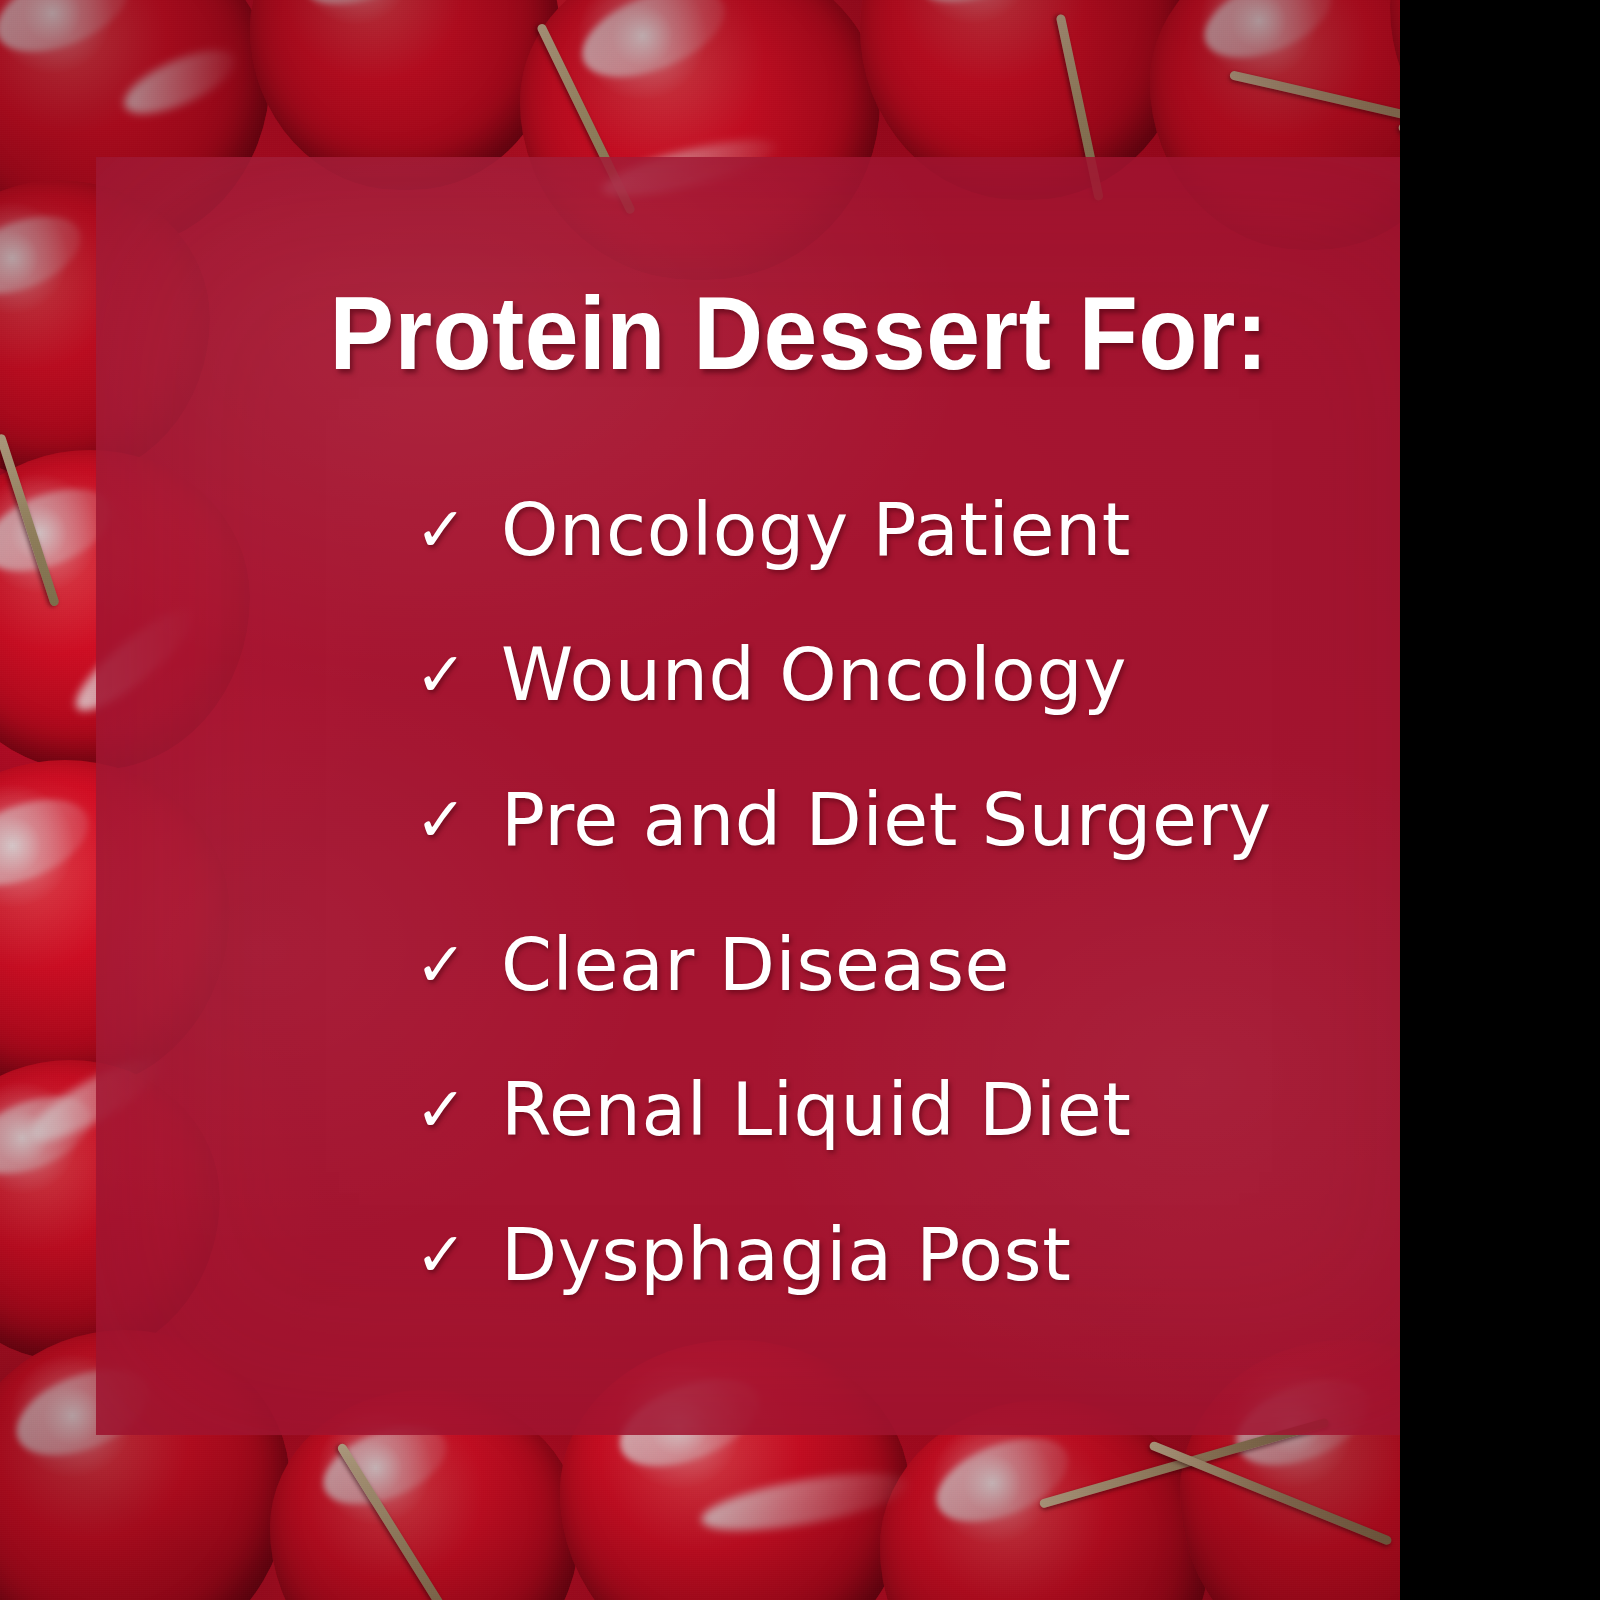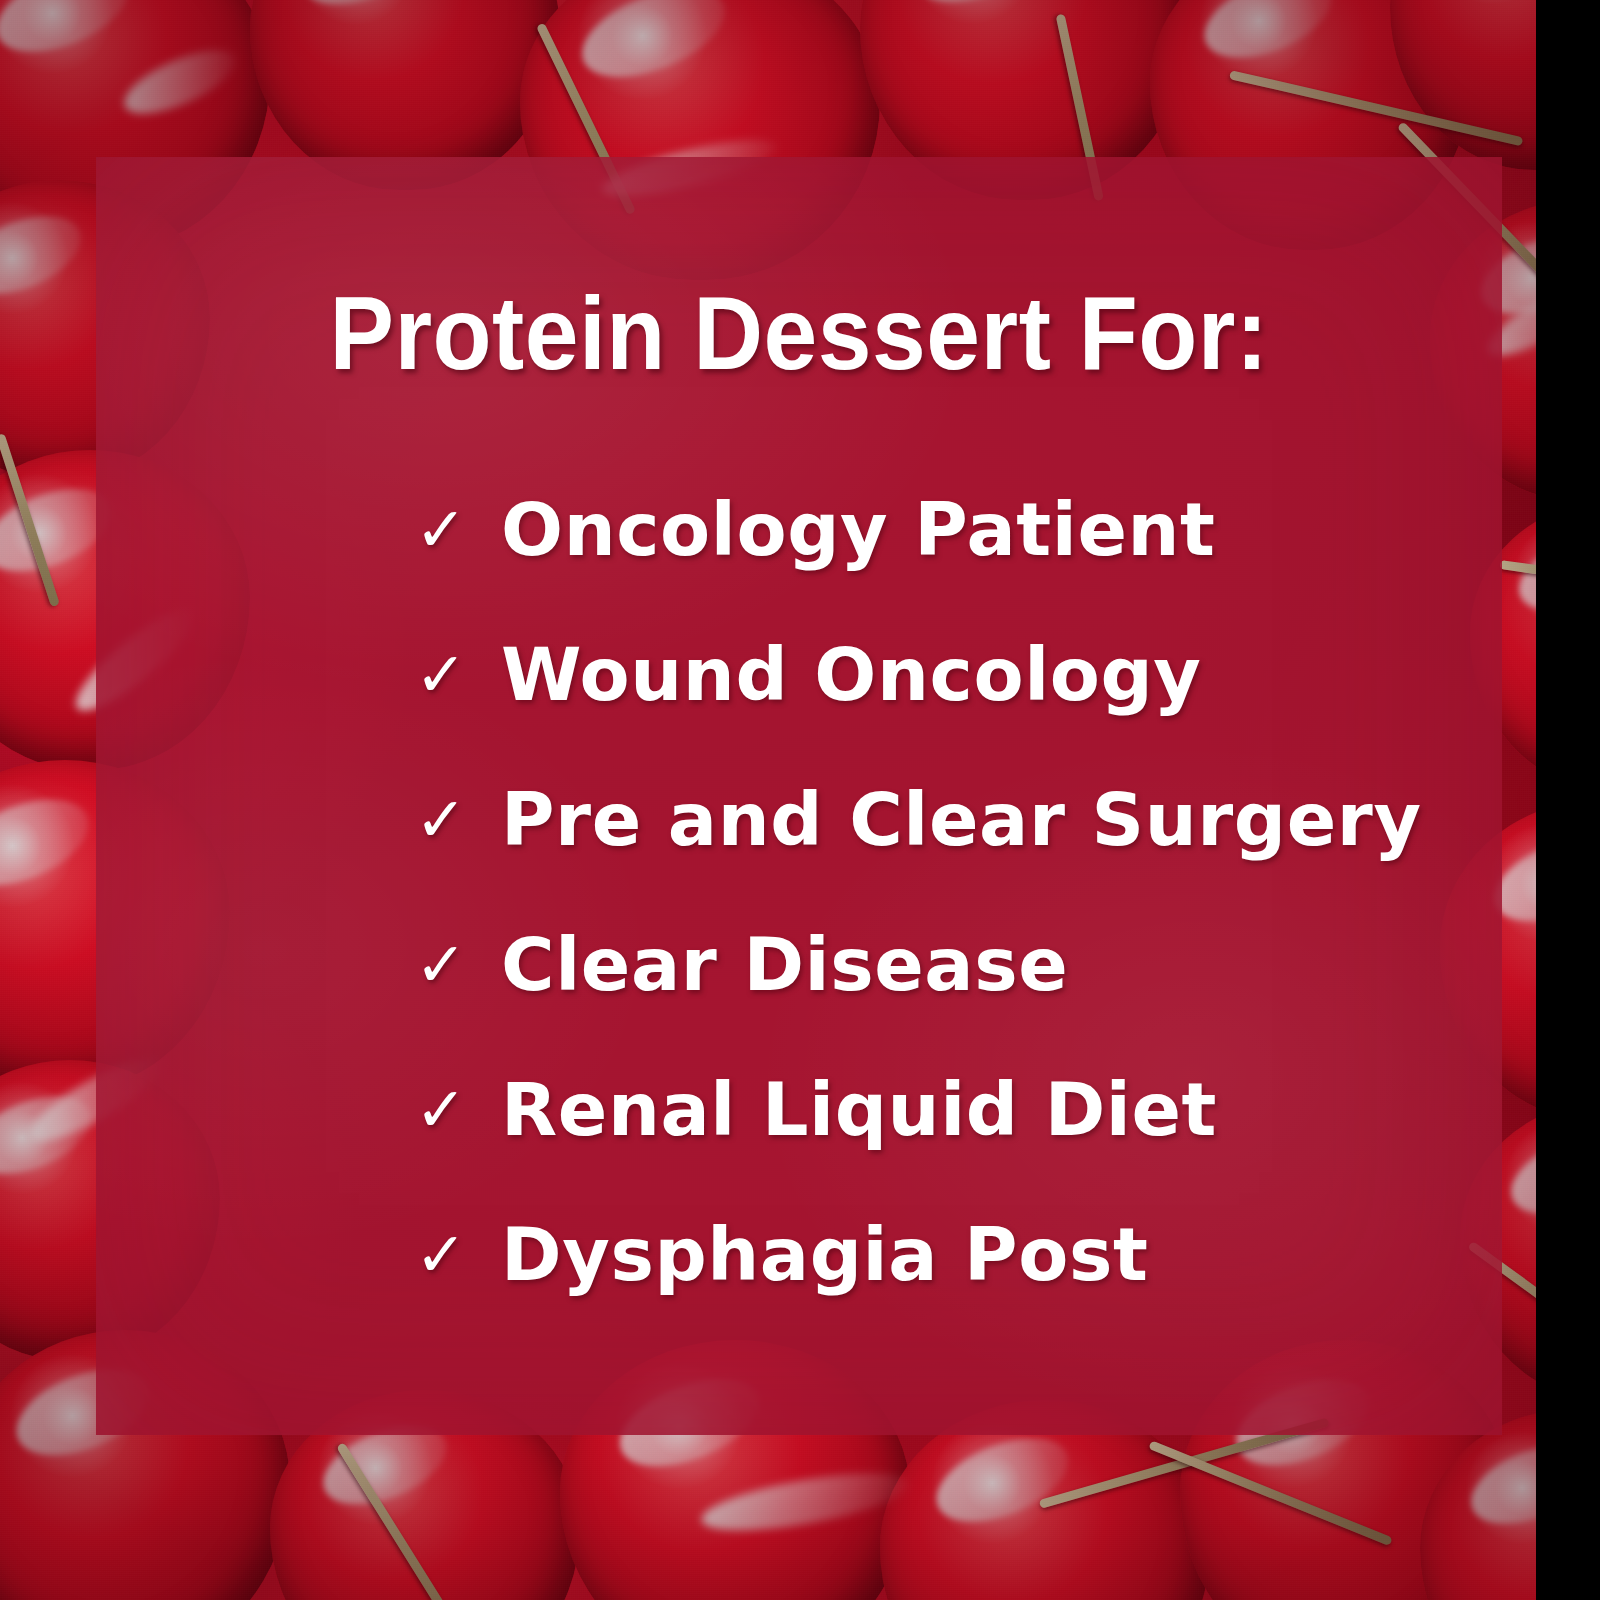--- a/index.html
+++ b/index.html
@@ -2,21 +2,21 @@
 <html><head>
 <meta charset="utf-8">
 <style>
   html, body {
     margin: 0;
     padding: 0;
     background: #000;
   }
   #stage {
     position: relative;
-    width: 1536px;
+    width: 1400px;
     height: 1600px;
     overflow: hidden;
     font-family: "Liberation Sans", sans-serif;
   }
 
   
   #photo {
     position: absolute;
     inset: 0;
     background-color: #8e0418;
@@ -156,21 +156,21 @@
     font-weight: 400;
     text-shadow: 2px 3px 4px rgba(70,0,14,0.5);
     text-align: left;
     padding-left: 6px;
     box-sizing: border-box;
   }
   .item-label {
     color: #ffffff;
     font-size: 73px;
     line-height: 1.06;
-    font-weight: 700;
+    font-weight: 400;
     letter-spacing: 0.6px;
     text-shadow: 2px 3px 5px rgba(70,0,14,0.5);
     white-space: nowrap;
     font-family: "DejaVu Sans", sans-serif;
     font-stretch: normal;
   }
 </style>
 </head>
 <body>
 
@@ -239,21 +239,21 @@
           <span class="item-label">Oncology Patient</span>
         </div>
 
         <div class="list-item">
           <span class="check">✓</span>
           <span class="item-label">Wound Oncology</span>
         </div>
 
         <div class="list-item">
           <span class="check">✓</span>
-          <span class="item-label">Pre and Clear Surgery</span>
+          <span class="item-label">Pre and Diet Surgery</span>
         </div>
 
         <div class="list-item">
           <span class="check">✓</span>
           <span class="item-label">Clear Disease</span>
         </div>
 
         <div class="list-item">
           <span class="check">✓</span>
           <span class="item-label">Renal Liquid Diet</span>

